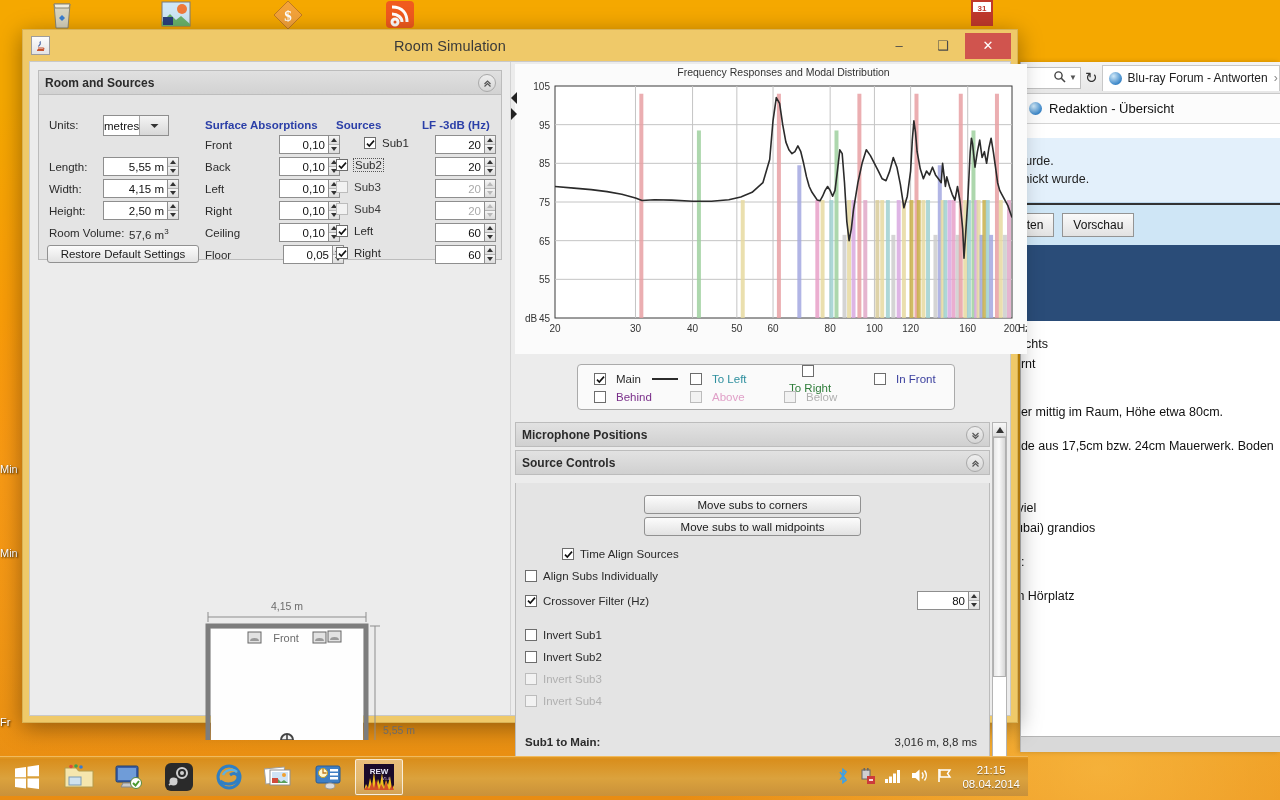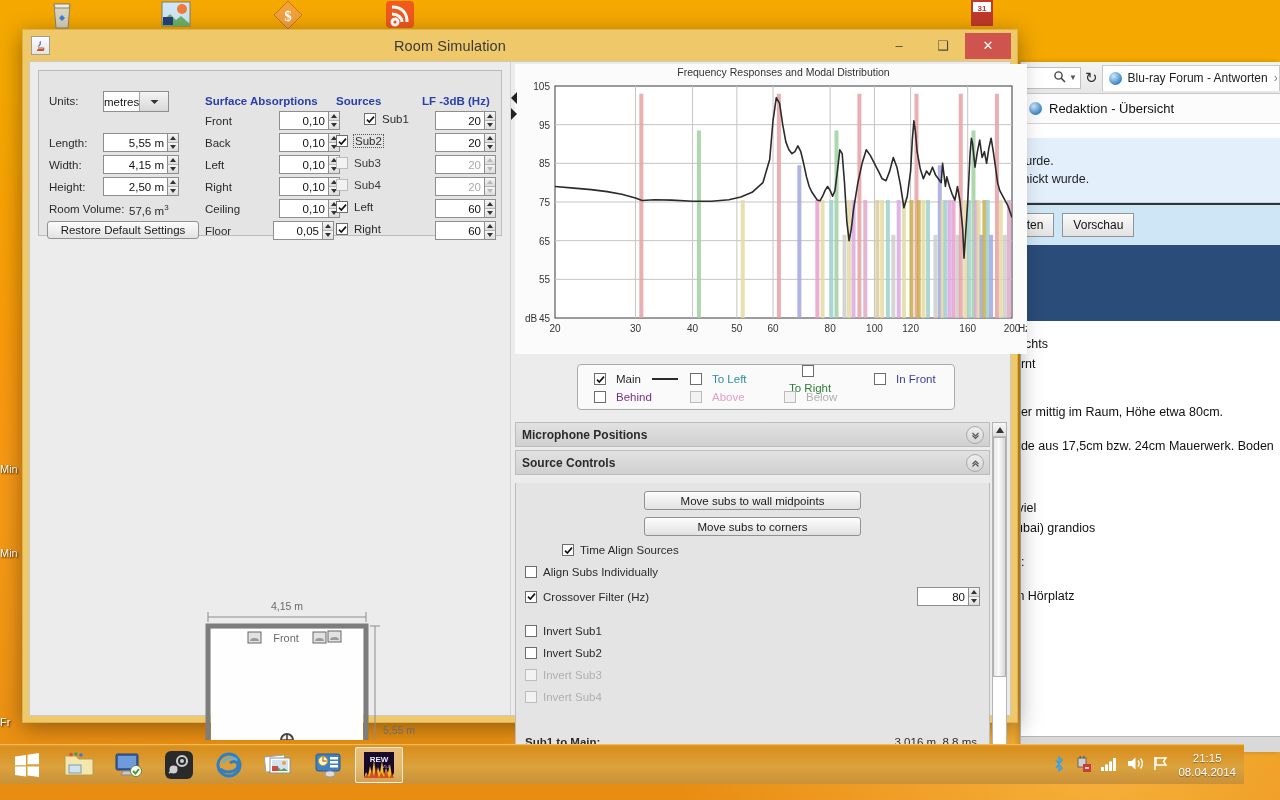--- a/index.html
+++ b/index.html
@@ -241,21 +241,21 @@
   .sb-btn.bot { border-bottom:none; border-top:1px solid #bdbdbd; }
   .sb-track { flex:1; background:#fff; position:relative; }
   .sb-thumb {
     position:absolute; left:0; right:0; top:0; height:75%;
     background:linear-gradient(90deg,#e8e8e8,#fafafa 45%,#d6d6d6);
     border:1px solid #b0b0b0;
   }
 
   
   #taskbar {
-    position:absolute; left:0; bottom:16px; width:1244px; height:40px;
+    position:absolute; left:0; bottom:4px; width:1028px; height:40px;
     background:linear-gradient(180deg,#e39a24 0%,#d98e1c 6%,#dba23d 55%,#c9913a 100%);
     border-top:1px solid #f0ba5e;
     display:flex; align-items:center;
   }
   #start-btn { width:54px; height:40px; display:flex; align-items:center; justify-content:center; }
   .tb-item {
     width:48px; height:36px; margin:0 1px; display:flex;
     align-items:center; justify-content:center;
     border:1px solid transparent;
   }
@@ -385,20 +385,28 @@
     <div class="wbtn">–</div>
     <div class="wbtn">❑</div>
     <div class="wbtn close">✕</div>
   </div>
 
   <div id="sim-body">
 
     <div id="left-col">
 
       <div class="group-panel">
+        <div class="group-head">
+          <span class="group-title">Room and Sources</span>
+          <span class="collapse-btn">
+            <svg class="chev" viewBox="0 0 9 9">
+                <path d="M1.5 5L4.5 2l3 3M1.5 7.5L4.5 4.5l3 3" fill="none" stroke="#555" stroke-width="1.2"></path>
+              </svg>
+          </span>
+        </div>
 
         <div id="room-form">
 
           <div style="position:absolute;left:10px;top:24px" class="lbl">Units:</div>
           <div class="combo" style="position:absolute;left:64px;top:20px">
             <span>metres</span>
             <span class="cbtn">
               <svg width="9" height="6" viewBox="0 0 9 6">
                   <path d="M0.5 1l4 4 4-4z" fill="#333"></path>
                 </svg>
@@ -507,21 +515,21 @@
                 <div class="spin">
                   <div>
                     <i class="arrow-up"></i>
                   </div>
                   <div>
                     <i class="arrow-dn"></i>
                   </div>
                 </div>
               </div>
               <div class="lbl" style="position: absolute; left: 166px; top: 154px;">Floor</div>
-              <div style="position: absolute; left: 234px; top: 150px; display: flex;">
+              <div style="position: absolute; left: 244px; top: 150px; display: flex;">
                 <div class="tf" style="width:50px">0,05</div>
                 <div class="spin">
                   <div>
                     <i class="arrow-up"></i>
                   </div>
                   <div>
                     <i class="arrow-dn"></i>
                   </div>
                 </div>
               </div>
@@ -875,22 +883,22 @@
         <div class="acc-head" style="margin-bottom:8px">
           <span class="group-title">Source Controls</span>
           <span class="collapse-btn">
             <svg class="chev" viewBox="0 0 9 9">
                 <path d="M1.5 5L4.5 2l3 3M1.5 7.5L4.5 4.5l3 3" fill="none" stroke="#555" stroke-width="1.2"></path>
               </svg>
           </span>
         </div>
 
         <div id="source-panel">
+          <div class="btn3d" style="width:217px;height:19px;line-height:18px;margin:4px auto 3px auto">Move subs to corners</div>
           <div class="btn3d" style="width:217px;height:19px;line-height:18px;margin:0 auto 7px auto">Move subs to wall midpoints</div>
-          <div class="btn3d" style="width:217px;height:19px;line-height:18px;margin:4px auto 3px auto">Move subs to corners</div>
 
           <div id="sc-checks">
               <div style="display: flex; align-items: center; gap: 6px; height: 22px; padding-left: 37px;">
                 <span class="cb">
                   <svg class="tick" viewBox="0 0 9 9">
                     <path d="M1 4.6L3.3 7 8 1.6" fill="none" stroke="#111" stroke-width="1.6"></path>
                   </svg>
                 </span>
                 <span class="lbl">Time Align Sources</span>
               </div>

